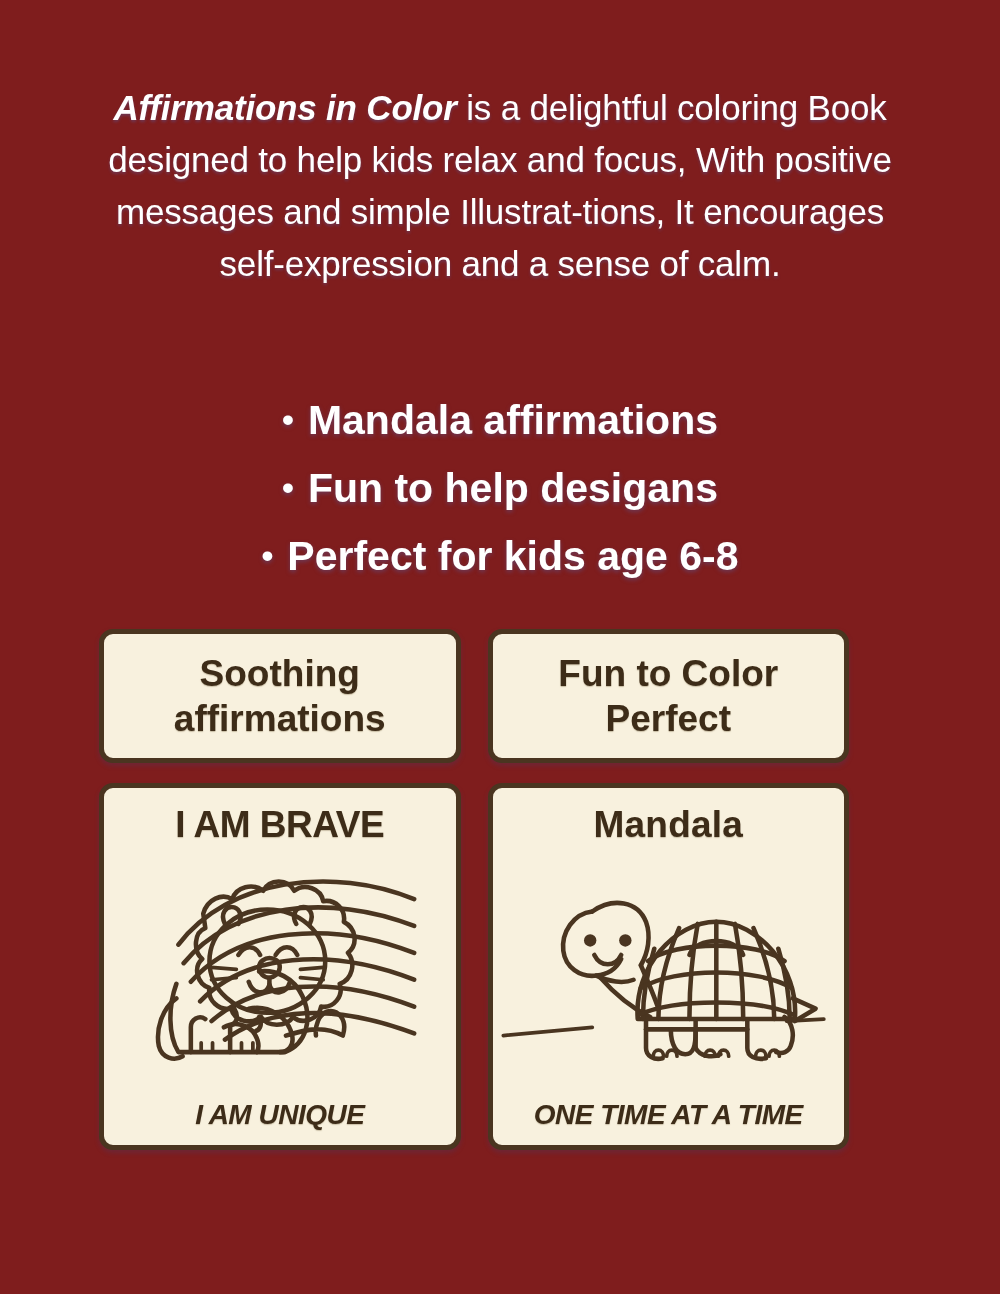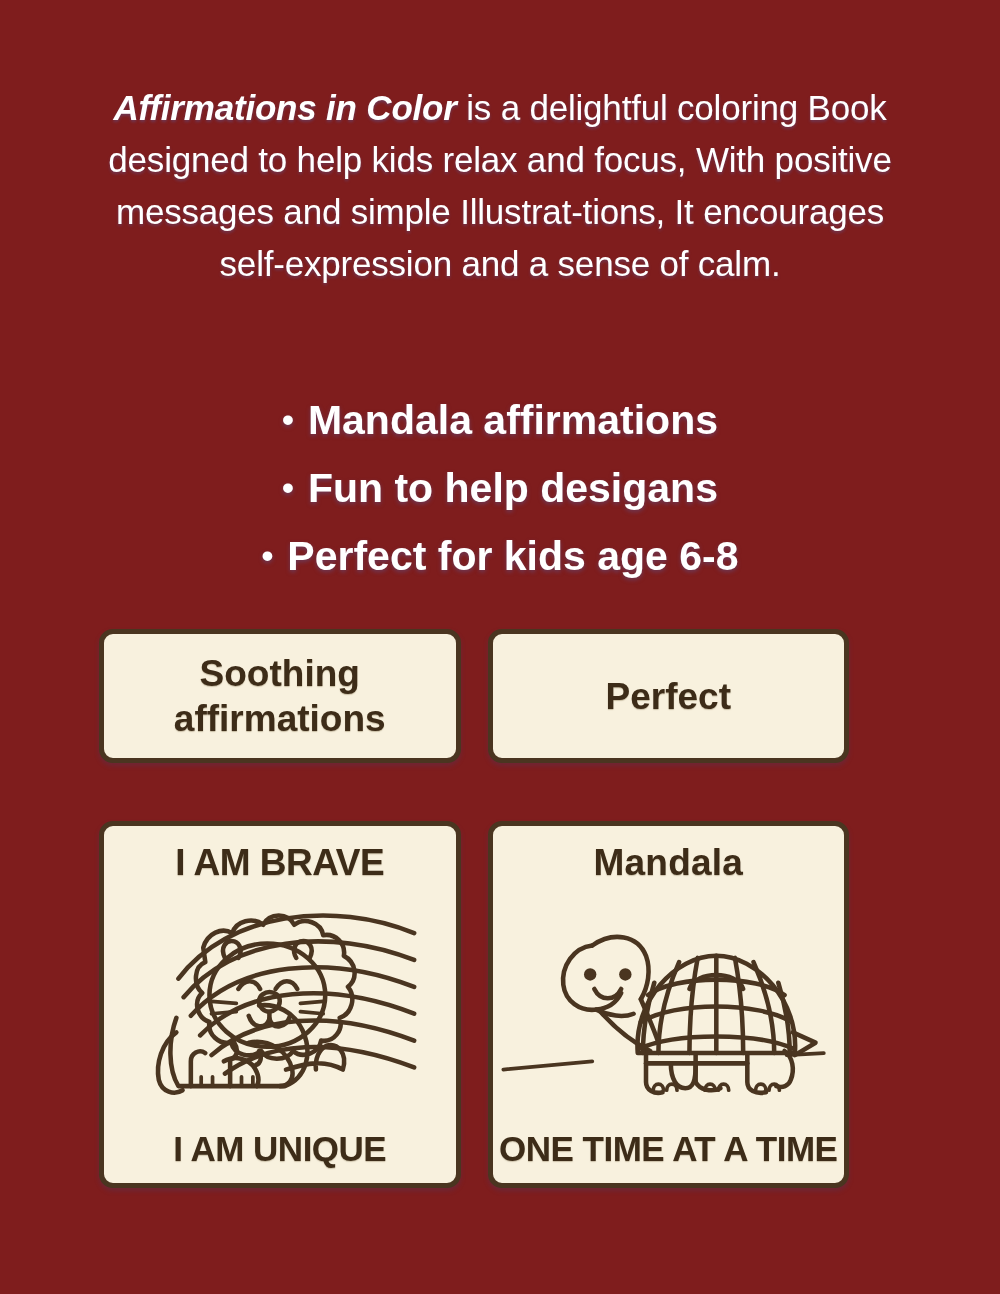--- a/index.html
+++ b/index.html
@@ -85,21 +85,20 @@
     height: 134px;
     display: flex;
     align-items: center;
     justify-content: center;
   }
   .card.art-card {
     height: 367px;
     display: flex;
     flex-direction: column;
     align-items: center;
-    margin-top: 38px;
   }
 
   .card-label {
     font-size: 37px;
     line-height: 45px;
     font-weight: bold;
     color: #3d2c18;
     text-align: center;
     text-shadow: 0 1px 1px rgba(160,145,115,0.55);
   }
@@ -116,25 +115,26 @@
 
   .art-canvas {
     flex: 1;
     width: 100%;
     display: block;
   }
   .art-canvas svg { display: block; width: 100%; height: 100%; }
 
   .art-caption {
     margin-bottom: 14px;
-    font-size: 35px;
+    font-size: 28px;
     font-weight: bold;
     color: #3d2c18;
     letter-spacing: -0.5px;
     text-shadow: 0 1px 1px rgba(160,145,115,0.5);
+    font-style: italic;
   }
 
   .ink { fill: none; stroke: #4a3520; stroke-width: 4.4; stroke-linecap: round; stroke-linejoin: round; }
   .ink-thin { fill: none; stroke: #4a3520; stroke-width: 3.6; stroke-linecap: round; stroke-linejoin: round; }
   .ink-fill { fill: #4a3520; stroke: none; }
 </style>
 </head>
 <body>
 
 <div class="page">
@@ -159,20 +159,21 @@
 
     <div class="row">
       <div class="card label-card">
         <div class="card-label">
           <div>Soothing</div>
           <div>affirmations</div>
         </div>
       </div>
       <div class="card label-card">
         <div class="card-label">
+          <div>Fun to Color</div>
           <div>Perfect</div>
         </div>
       </div>
     </div>
 
     <div class="row">
 
       <div class="card art-card">
         <div class="art-title condensed">I AM BRAVE</div>
         <div class="art-canvas">

